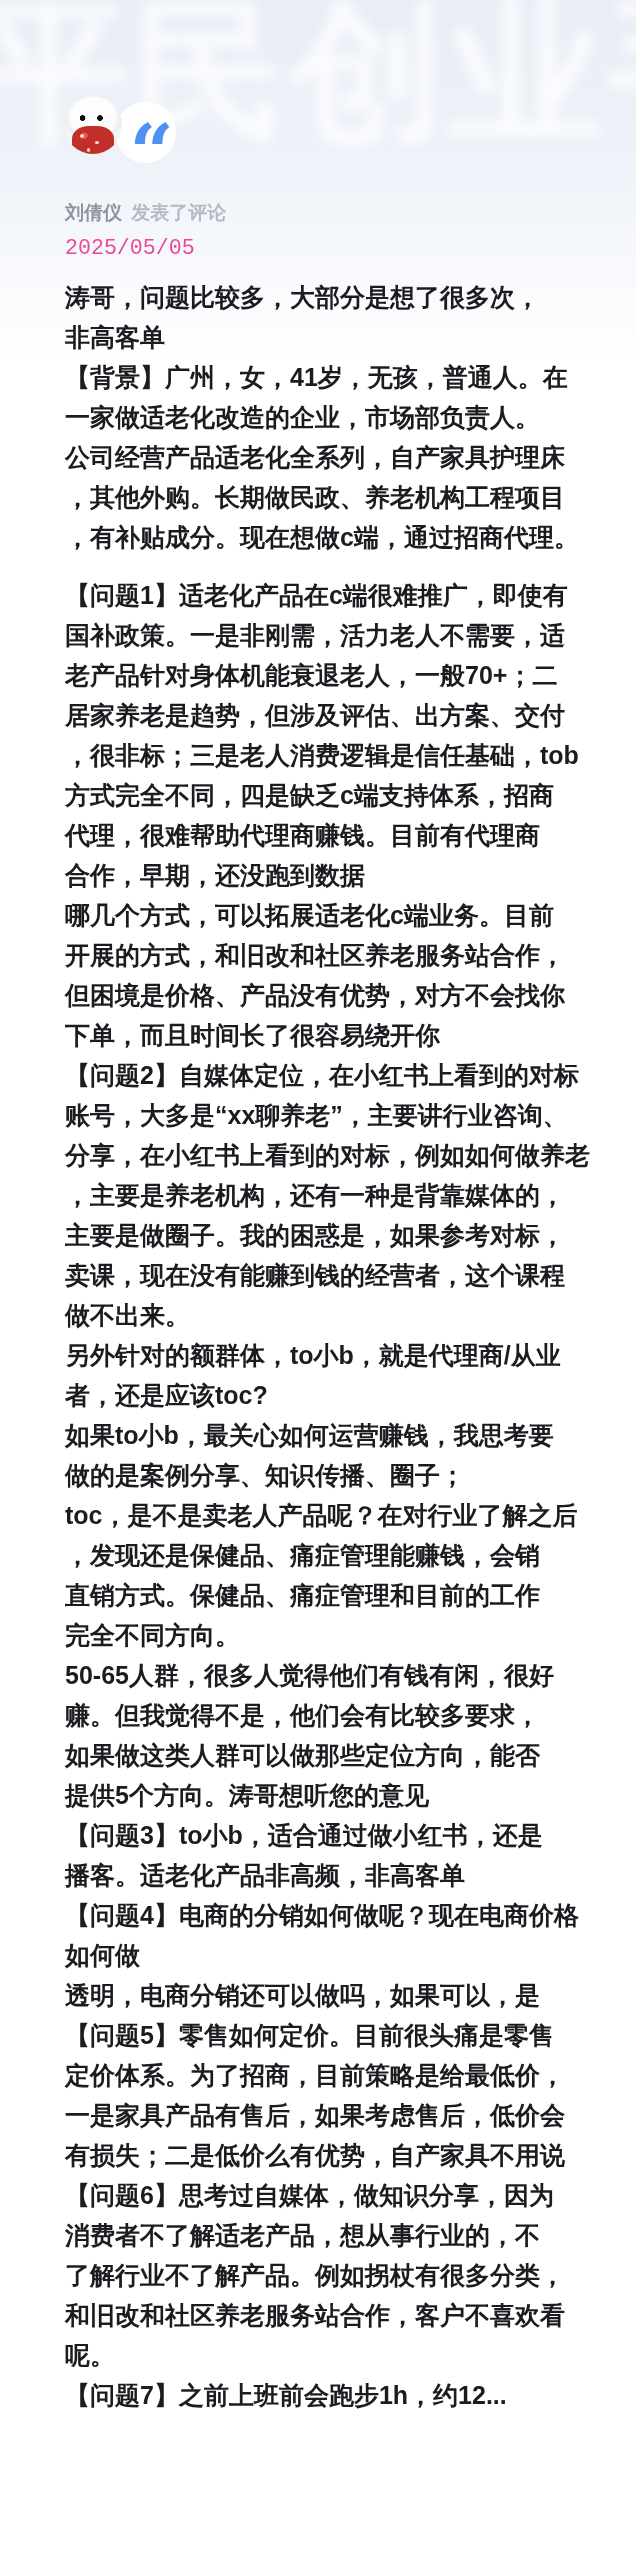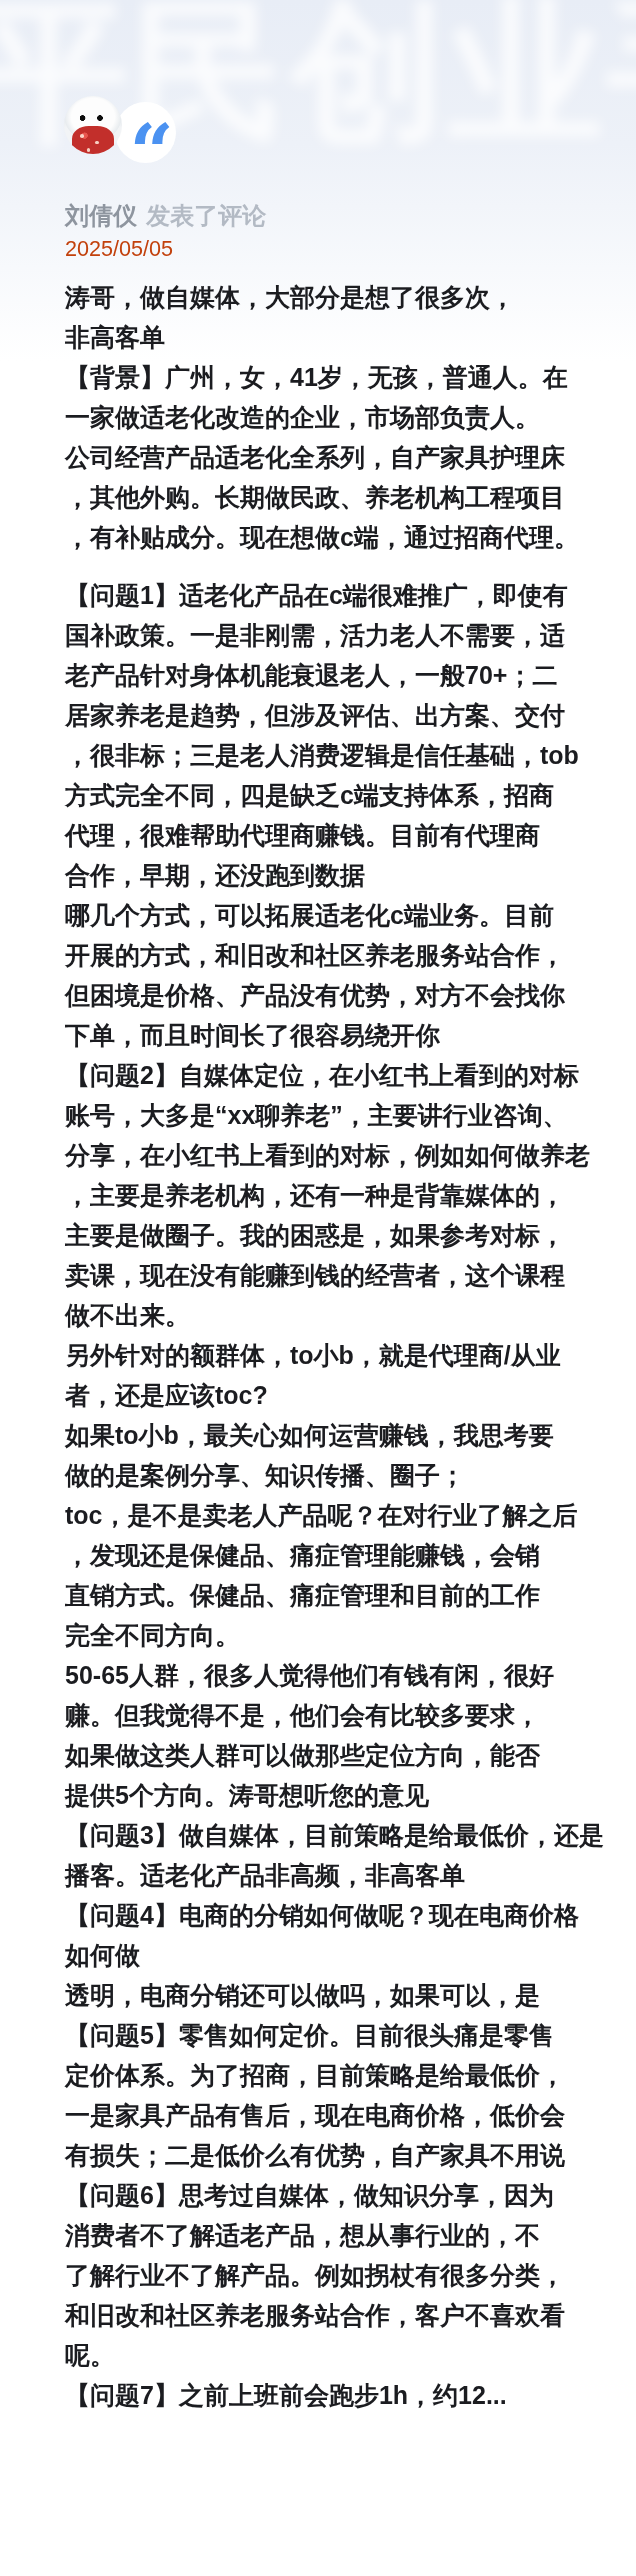--- a/index.html
+++ b/index.html
@@ -32,24 +32,24 @@
       radial-gradient(circle at 62% 38%,#0d0d0d 0 2.6px,transparent 3.1px),
       radial-gradient(ellipse 36px 31px at 50% 36%,#fdfdfd 0 60%,#e8ecef 78%,transparent 80%),
       linear-gradient(180deg,#b9c4cf 0%,#dfe5ea 30%,#f2f4f6 55%,#f2f4f6 100%);
   }
   .avatar .scarf{
     position:absolute;left:14%;top:52%;width:72%;height:55%;
     background:radial-gradient(circle at 30% 30%,#e8574f 0 8%,#c22f2b 9% 100%);
     border-radius:40% 40% 35% 35%;
   }
   .avatar .scarf i{position:absolute;width:3.6px;height:3.6px;border-radius:50%;background:rgba(255,235,220,.85);}
-  .user-line{position:absolute;left:65px;top:200px;font-size:24px;font-weight:600;}
+  .user-line{position:absolute;left:65px;top:200px;font-size:19px;font-weight:600;}
   .username{color:#8e959f;margin-right:9.3px;}
   .action{color:#b3bac4;}
-  .date{position:absolute;left:65px;top:236px;font-size:21.6px;font-weight:500;color:#c2410c;}
+  .date{position:absolute;left:65px;top:236px;font-size:21.6px;font-weight:500;color:#ec4899;font-family:Liberation Mono, monospace;}
   
   .comment{
     position:absolute;left:65px;top:277px;width:515px;
     font-size:25px;line-height:40px;font-weight:600;color:#1b1c20;
     letter-spacing:0;
   }
   .comment .t-line{white-space:nowrap;}
   .comment .line-gap{height:17.5px;}
   
   .episode{position:absolute;left:65px;top:2580px;width:520px;}
@@ -70,21 +70,21 @@
         <i style="left:35%;top:70%"></i>
     </div>
   </div>
   <div class="user-line">
     <span class="username">刘倩仪</span><span class="action">发表了评论</span>
   </div>
   <div class="date">2025/05/05</div>
 </div>
 
 <div class="comment">
-    <div class="t-line">涛哥，做自媒体，大部分是想了很多次，</div>
+    <div class="t-line">涛哥，问题比较多，大部分是想了很多次，</div>
     <div class="t-line">非高客单</div>
     <div class="t-line">【背景】广州，女，41岁，无孩，普通人。在</div>
     <div class="t-line">一家做适老化改造的企业，市场部负责人。</div>
     <div class="t-line">公司经营产品适老化全系列，自产家具护理床</div>
     <div class="t-line">，其他外购。长期做民政、养老机构工程项目</div>
     <div class="t-line">，有补贴成分。现在想做c端，通过招商代理。</div>
     <div class="line-gap"></div>
     <div class="t-line">【问题1】适老化产品在c端很难推广，即使有</div>
     <div class="t-line">国补政策。一是非刚需，活力老人不需要，适</div>
     <div class="t-line">老产品针对身体机能衰退老人，一般70+；二</div>
@@ -109,28 +109,28 @@
     <div class="t-line">如果to小b，最关心如何运营赚钱，我思考要</div>
     <div class="t-line">做的是案例分享、知识传播、圈子；</div>
     <div class="t-line">toc，是不是卖老人产品呢？在对行业了解之后</div>
     <div class="t-line">，发现还是保健品、痛症管理能赚钱，会销</div>
     <div class="t-line">直销方式。保健品、痛症管理和目前的工作</div>
     <div class="t-line">完全不同方向。</div>
     <div class="t-line">50-65人群，很多人觉得他们有钱有闲，很好</div>
     <div class="t-line">赚。但我觉得不是，他们会有比较多要求，</div>
     <div class="t-line">如果做这类人群可以做那些定位方向，能否</div>
     <div class="t-line">提供5个方向。涛哥想听您的意见</div>
-    <div class="t-line">【问题3】做自媒体，目前策略是给最低价，还是</div>
+    <div class="t-line">【问题3】to小b，适合通过做小红书，还是</div>
     <div class="t-line">播客。适老化产品非高频，非高客单</div>
     <div class="t-line">【问题4】电商的分销如何做呢？现在电商价格</div>
     <div class="t-line">如何做</div>
     <div class="t-line">透明，电商分销还可以做吗，如果可以，是</div>
     <div class="t-line">【问题5】零售如何定价。目前很头痛是零售</div>
     <div class="t-line">定价体系。为了招商，目前策略是给最低价，</div>
-    <div class="t-line">一是家具产品有售后，现在电商价格，低价会</div>
+    <div class="t-line">一是家具产品有售后，如果考虑售后，低价会</div>
     <div class="t-line">有损失；二是低价么有优势，自产家具不用说</div>
     <div class="t-line">【问题6】思考过自媒体，做知识分享，因为</div>
     <div class="t-line">消费者不了解适老产品，想从事行业的，不</div>
     <div class="t-line">了解行业不了解产品。例如拐杖有很多分类，</div>
     <div class="t-line">和旧改和社区养老服务站合作，客户不喜欢看</div>
     <div class="t-line">呢。</div>
     <div class="t-line">【问题7】之前上班前会跑步1h，约12...</div>
   </div>
 
 <div class="episode">

